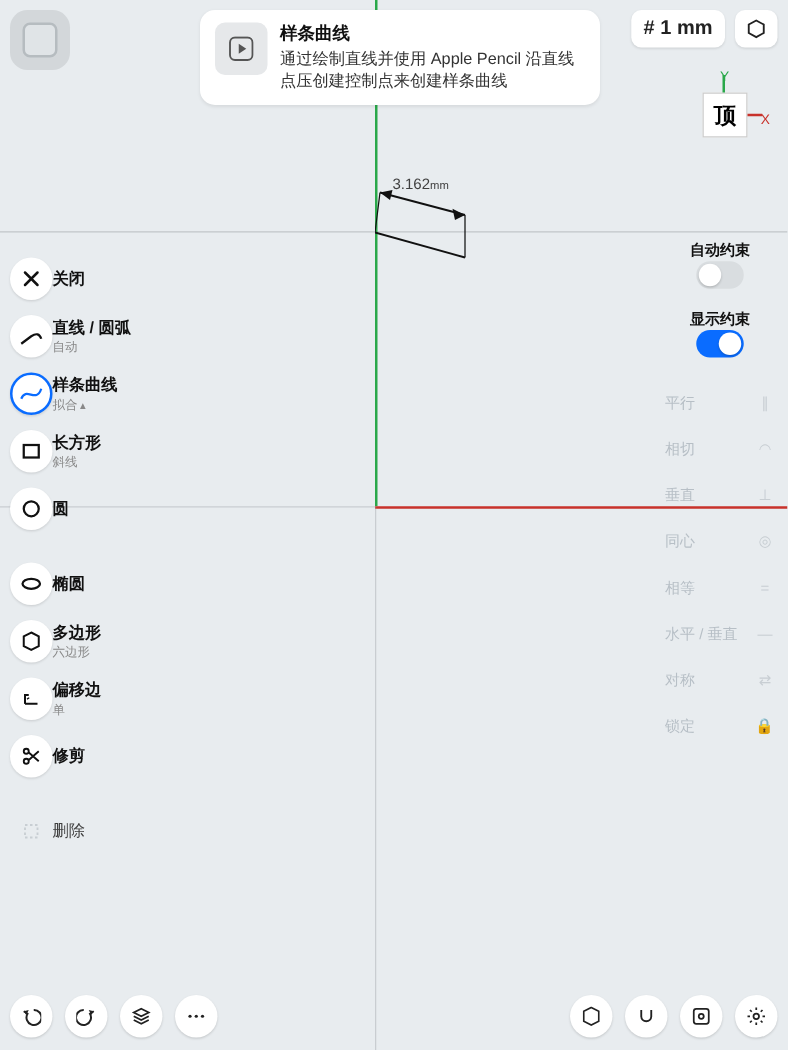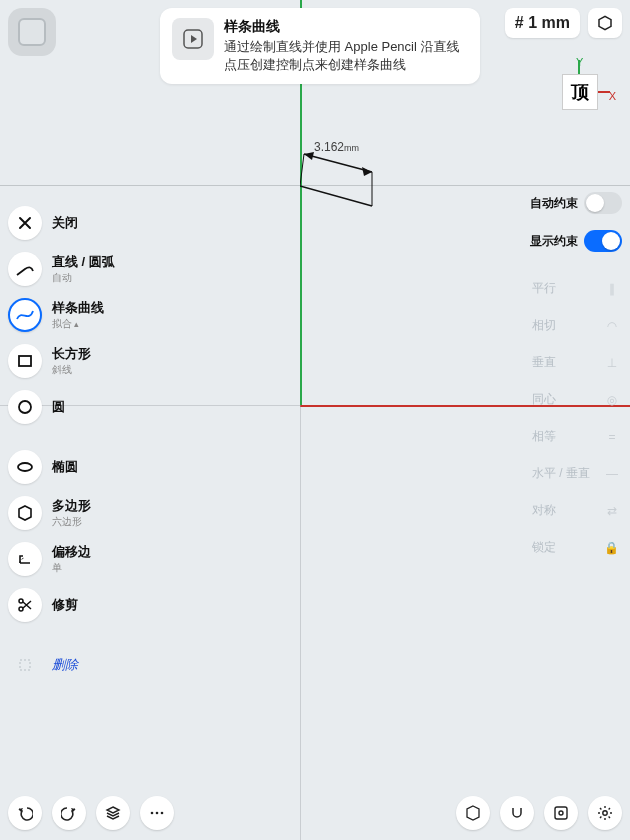--- a/index.html
+++ b/index.html
@@ -33,37 +33,37 @@
   .axis-x-red   { position: absolute; left: 300px; top: 405px; width: 330px; height: 2px; background: #c8322b; }
   .axis-v-gray  { position: absolute; left: 300px; top: 405px; width: 1px; height: 435px; background: #9aa0a4; opacity: .4; }
   .axis-h-gray  { position: absolute; left: 0;   top: 405px; width: 300px; height: 1px; background: #9aa0a4; opacity: .4; }
 
   
   .dim { position: absolute; left: 300px; top: 144px; }
   .dim-label { position: absolute; left: 14px; top: -4px; font-size: 12px; font-family: ui-monospace, Menlo, monospace; color: #404040; white-space: nowrap; }
 
   
   .left-panel { position: absolute; left: 0; top: 200px; width: 155px; display: flex; flex-direction: column; }
-  .tool-row { display: flex; align-items: center; gap: 10px; padding: 6px 8px; cursor: pointer; }
+  .tool-row { display: flex; align-items: center; padding: 6px 8px; cursor: pointer; }
   .tool-icon { width: 34px; height: 34px; border-radius: 50%; background: #fff; display: flex; align-items: center; justify-content: center; flex: none; box-shadow: 0 1px 2px rgba(0,0,0,.12); }
   .tool-icon.selected { border: 2px solid #0a6cff; }
   .tool-text { display: flex; flex-direction: column; }
   .tool-title { font-size: 13px; font-weight: 700; color: #111; }
   .tool-sub { font-size: 10px; color: #888; }
-  .tool-row.disabled .tool-title { color: #1d4ed8; font-weight: 400; font-style: italic; }
+  .tool-row.disabled .tool-title { color: #404040; font-weight: 400; }
   .tool-row.disabled .tool-icon { background: transparent; box-shadow: none; }
 
   
   .right-panel { position: absolute; right: 0px; top: 186px; width: 108px; display: flex; flex-direction: column; gap: 4px; }
-  .toggle-row { display: flex; align-items: center; justify-content: space-between; padding: 6px 8px; }
+  .toggle-row { display: flex; align-items: center; justify-content: space-between; padding: 6px 8px; flex-direction: column; }
   .toggle-label { font-size: 12px; font-weight: 700; color: #111; }
   .switch { width: 38px; height: 22px; border-radius: 11px; background: #d9dde0; position: relative; }
   .switch .knob { position: absolute; width: 18px; height: 18px; border-radius: 50%; background: #fff; top: 2px; left: 2px; transition: left .15s; box-shadow: 0 1px 2px rgba(0,0,0,.2); }
   .switch.on { background: #0a6cff; } .switch.on .knob { left: 18px; }
-  .cons-item { display: flex; align-items: center; justify-content: space-between; padding: 8px 10px; color: #b7bfc6; font-size: 12px; }
+  .cons-item { display: flex; align-items: flex-start; justify-content: space-between; padding: 8px 10px; color: #b7bfc6; font-size: 12px; }
   .cons-icon { width: 16px; height: 16px; display: flex; align-items: center; justify-content: center; color: #c8ced3; }
 
   
   .bottom-left { position: absolute; left: 8px; bottom: 10px; display: flex; gap: 10px; }
   .bottom-right { position: absolute; right: 8px; bottom: 10px; display: flex; gap: 10px; }
   .circ-btn { width: 34px; height: 34px; border-radius: 50%; background: #fff; box-shadow: 0 1px 2px rgba(0,0,0,.15); display: flex; align-items: center; justify-content: center; color: #222; }
 
   svg { display: block; }
   .sub-caret { font-size: 9px; color: #888; margin-left: 2px; }
 </style>

